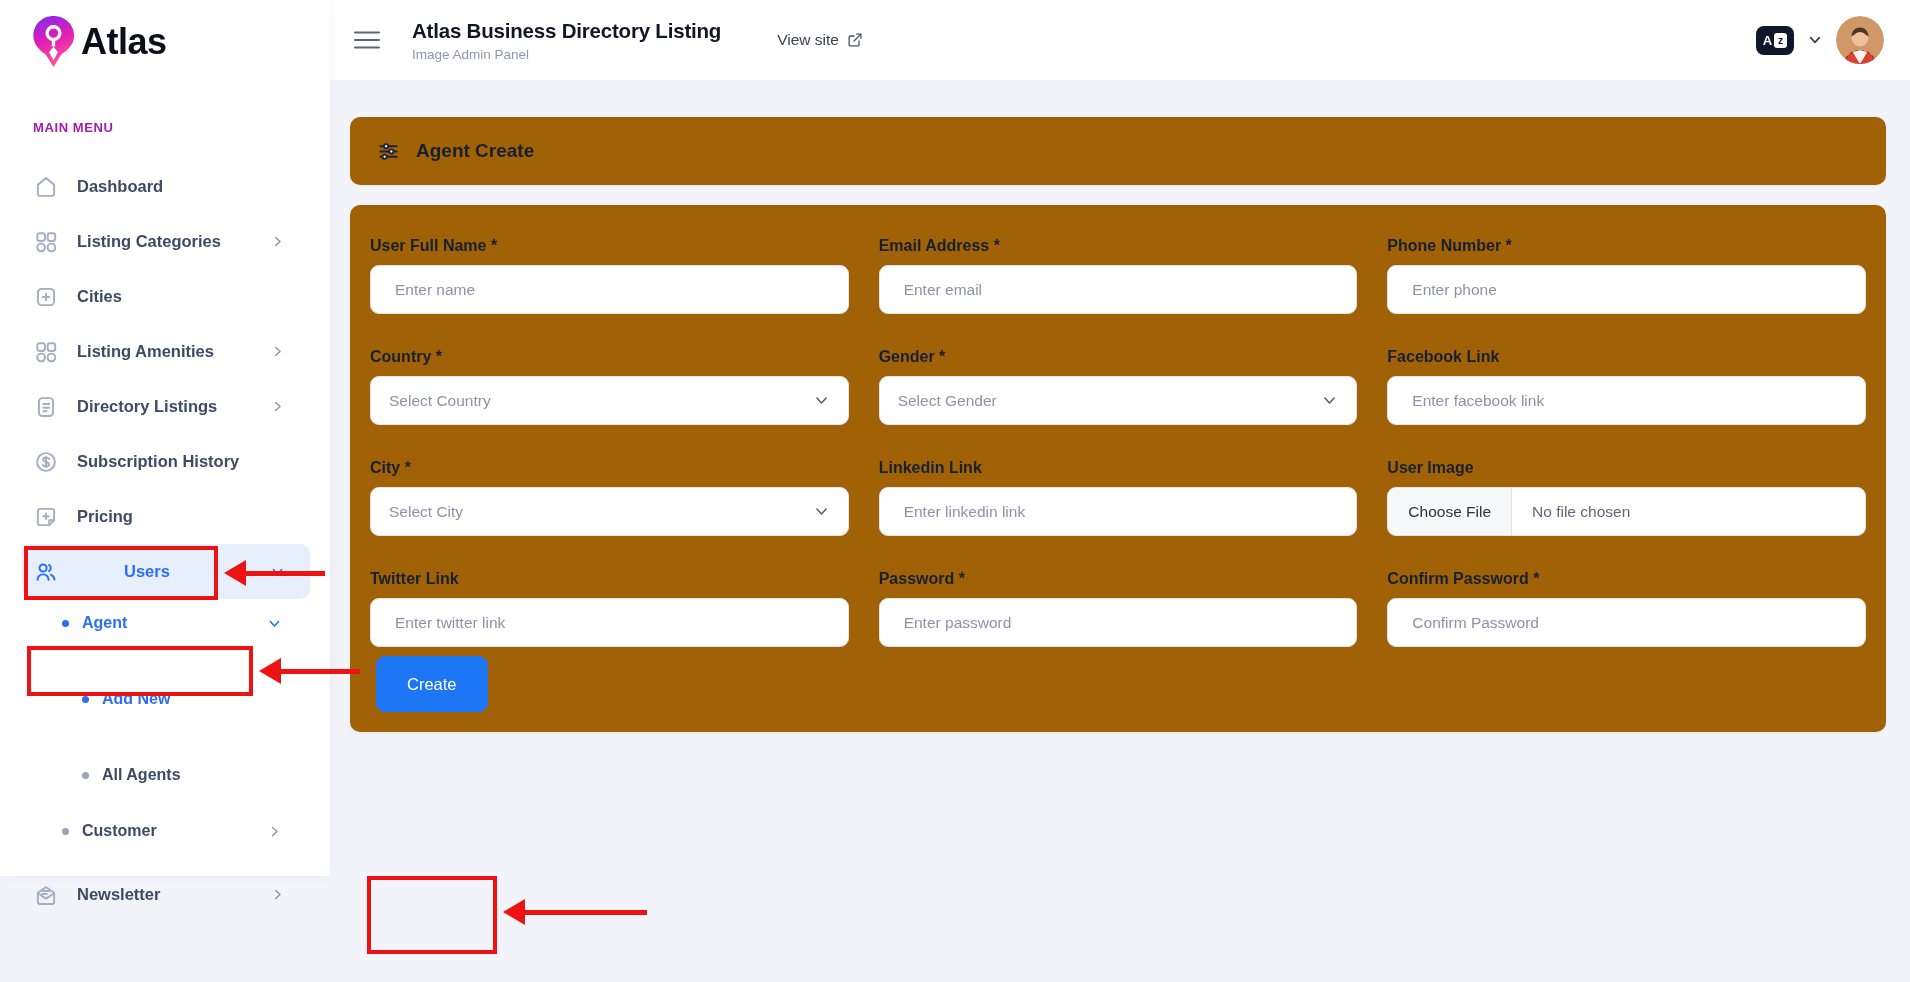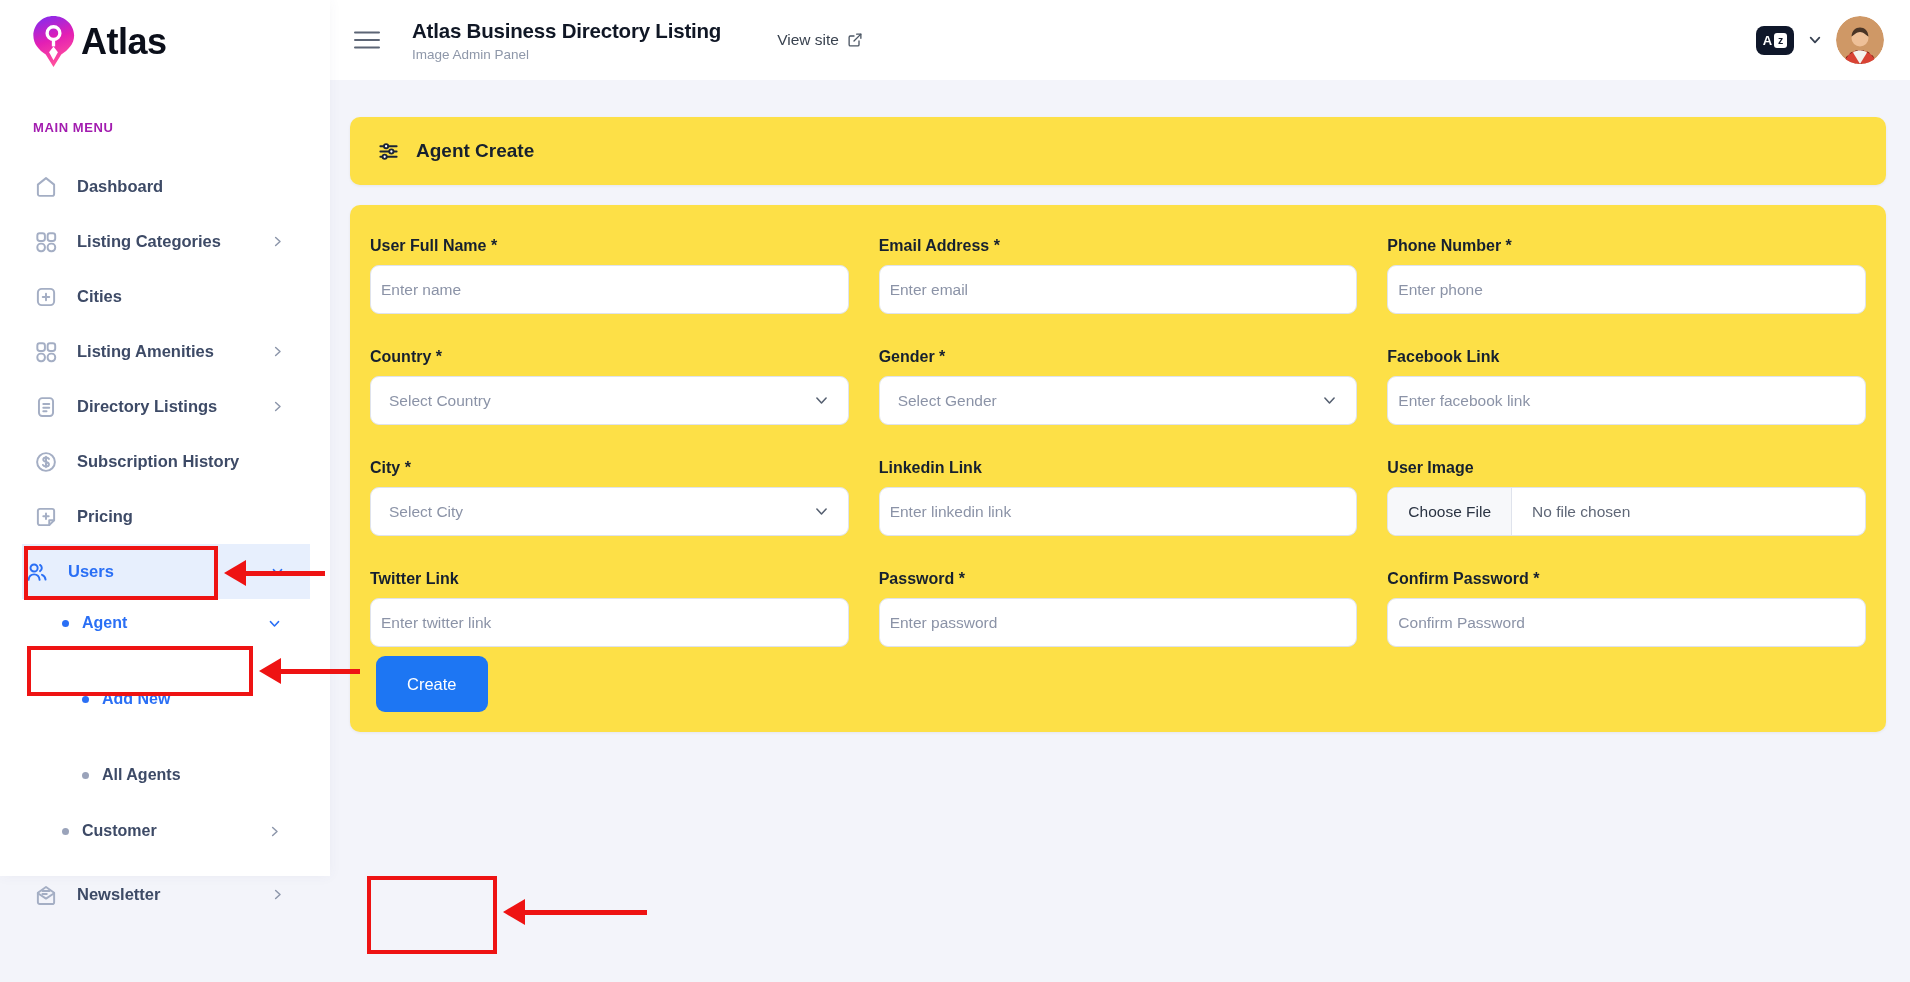--- a/index.html
+++ b/index.html
@@ -24,22 +24,22 @@
   }
   .mi {
     height:55px; display:flex; align-items:center; position:relative;
     padding:0 20px 0 33px; color:#3d4a66; font-size:16.5px; font-weight:600; cursor:pointer;
   }
   .mi .ic { width:26px; height:26px; margin-right:18px; color:#a4aec4; flex:none; }
   .mi .ic svg { width:26px; height:26px; display:block; }
   .mi .chev { position:absolute; right:45px; color:#8d97ab; width:15px; height:15px; }
   .mi .chev svg { width:15px; height:15px; display:block; }
   .mi.active {
-    background:#e7effd; border-radius:0; margin:0 20px 0 22px;
-    padding-left:2px; color:#2a6ff5;
+    background:#e7effd; border-radius:10px; margin:0 20px 0 22px;
+    padding-left:11px; color:#2a6ff5;gap:47px;
   }
   .mi.active .ic { color:#2a6ff5; }
   .mi.active .chev { right:25px; color:#2a6ff5; }
   .smi {
     height:48px; display:flex; align-items:center; position:relative;
     padding-left:62px; font-size:16px; font-weight:600; color:#3d4a66; cursor:pointer;
   }
   .smi .dot { width:7px; height:7px; border-radius:50%; background:#9aa3ba; margin-right:13px; flex:none; }
   .smi.lvl2 { padding-left:82px;margin-top:28px; }
   .smi.blue { color:#2a6ff5; }
@@ -72,35 +72,35 @@
     width:13px; height:15px; background:#fff; border-radius:3px; color:#0f172a;
     font-size:10.5px; font-weight:700; display:flex; align-items:center; justify-content:center;
   }
   .tb-chev { width:16px; height:16px; color:#374151; cursor:pointer; }
   .tb-chev svg { width:16px; height:16px; display:block; }
   .avatar { width:48px; height:48px; border-radius:50%; overflow:hidden; cursor:pointer; flex:none; }
   .avatar svg { width:48px; height:48px; display:block; }
 
   
   .main { position:absolute; left:330px; top:80px; right:0; bottom:0; padding:37px 24px 0 20px; }
-  .card { background:#fde047; border-radius:10px; box-shadow:0 1px 3px rgba(16,24,40,.06); }
+  .card { background:#a16207; border-radius:10px; box-shadow:0 1px 3px rgba(16,24,40,.06); }
   .card-head { height:68px; display:flex; align-items:center; gap:16px; padding-left:27px; margin-bottom:20px; }
   .card-head .ch-ic { width:23px; height:23px; color:#1b2437; }
   .card-head .ch-ic svg { width:23px; height:23px; display:block; }
   .card-head .ch-title { font-size:19px; font-weight:700; color:#16202f; }
   .card-form { padding:32px 20px 20px; }
   .fgrid { display:grid; grid-template-columns:1fr 1fr 1fr; column-gap:30px; }
   .field { margin-bottom:34px; }
   .field .flabel { display:block; font-size:16px; font-weight:600; color:#16202f; margin-bottom:10px; }
   .control {
     height:49px; width:100%; border:1px solid #dfe3ec; border-radius:9px;
     font-size:15.5px; color:#39424f; background:#fff;
     font-family:"Liberation Sans","DejaVu Sans",sans-serif;
   }
-  input.control { padding:0 10px; outline:none; }
+  input.control { padding:0 24px; outline:none; }
   input.control::placeholder { color:#8b93a7; }
   .select { display:flex; align-items:center; padding:0 18px; color:#8b93a7; position:relative; cursor:pointer; }
   .select .sel-chev { position:absolute; right:18px; width:17px; height:17px; color:#566071; }
   .select .sel-chev svg { width:17px; height:17px; display:block; }
   .file { display:flex; align-items:stretch; overflow:hidden; cursor:pointer; }
   .file .btnseg {
     display:flex; align-items:center; padding:0 20px; background:#f7f8fa;
     border-right:1px solid #dfe3ec; color:#2a3342; font-size:15.5px;
     border-radius:9px 0 0 9px;
   }

